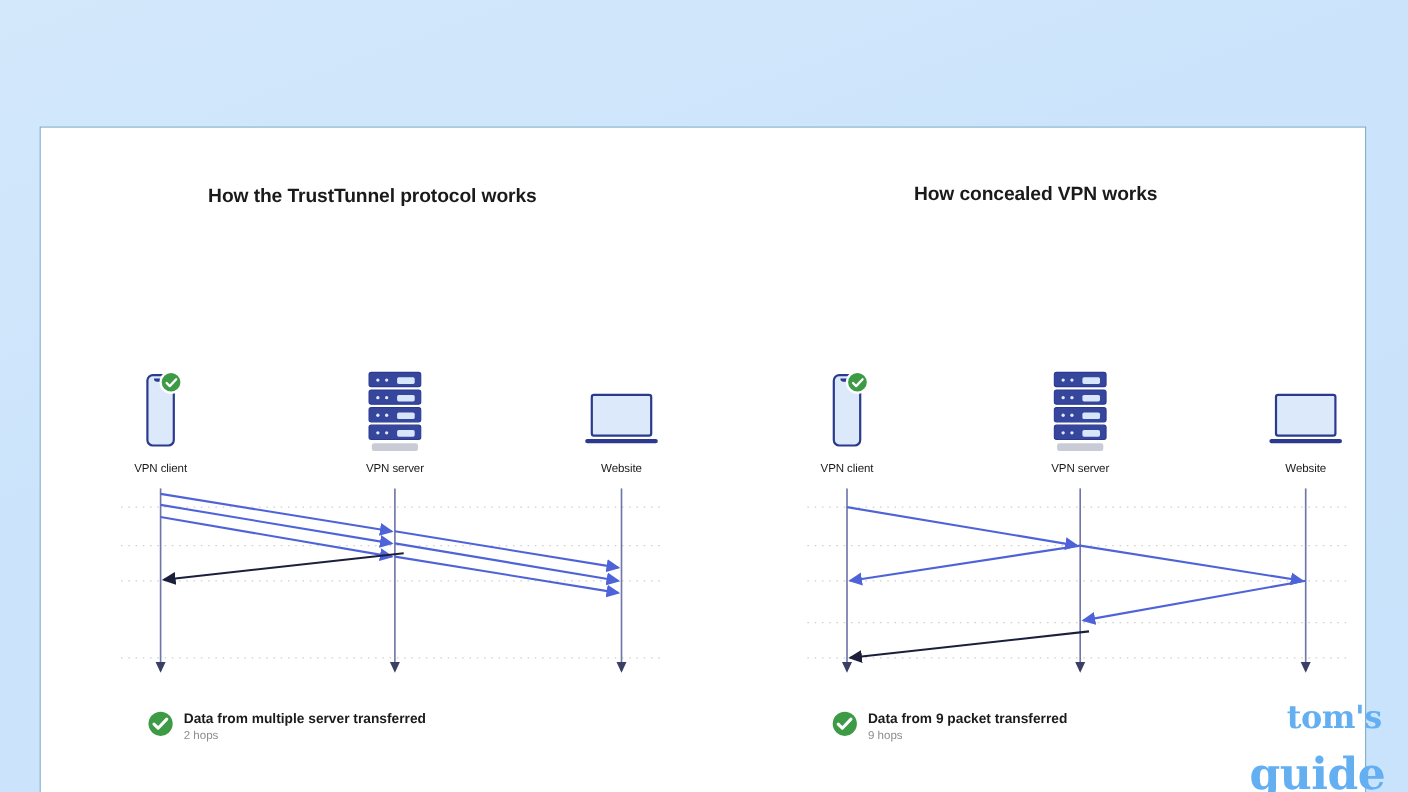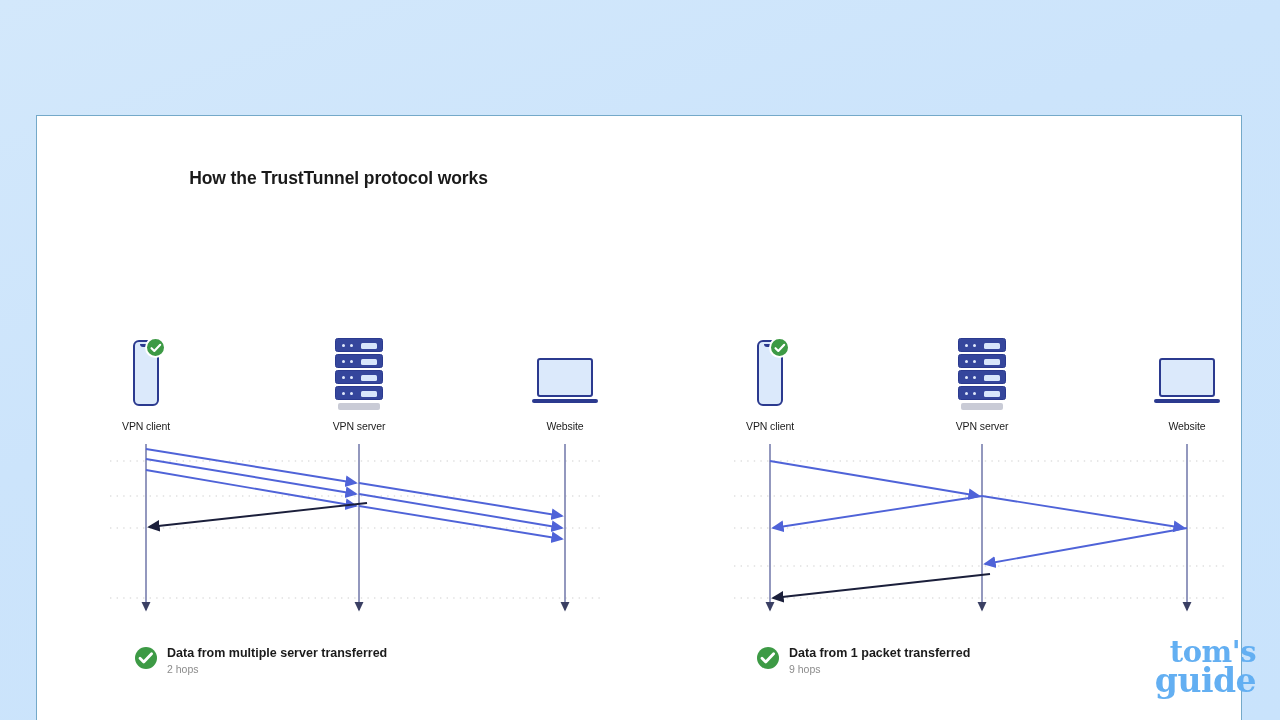--- a/index.html
+++ b/index.html
@@ -246,21 +246,21 @@
     bottom: 10px;
     width: 120px;
     height: 70px;
     color: #63aff2;
     font-family: "DejaVu Serif", serif;
     font-weight: bold;
     line-height: 0.88;
     text-align: right;
   }
   #logo .l1 { font-size: 29px; letter-spacing: -0.5px; display: block; }
-  #logo .l2 { font-size: 33px; letter-spacing: -0.5px; display: block; }
+  #logo .l2 { font-size: 40px; letter-spacing: -0.5px; display: block; margin-top: 20px; }
 </style>
 </head>
 <body>
 
 <div id="card">
 
   <div class="panel" id="panel-left">
     <div class="panel-title">How the TrustTunnel protocol works</div>
 
     <div class="node" style="left:49px; top:220px;">
@@ -360,20 +360,21 @@
         <svg width="16" height="16" viewBox="0 0 12 12">
             <path d="M1.5 6.2 L4.3 9 L10.2 2.8" stroke="#ffffff" stroke-width="2.1" fill="none" stroke-linecap="round" stroke-linejoin="round"></path>
           </svg>
       </div>
       <div class="note-title">Data from multiple server transferred</div>
       <div class="note-sub">2 hops</div>
     </div>
   </div>
 
   <div class="panel" id="panel-right">
+    <div class="panel-title">How concealed VPN works</div>
 
     <div class="node" style="left:70px; top:220px;">
       <div class="node-art">
         <div class="phone-wrap">
           <div class="phone-body">
               <div class="phone-notch"></div>
             </div>
           <div class="phone-check">
             <svg width="12" height="12" viewBox="0 0 12 12">
                 <path d="M1.5 6.2 L4.3 9 L10.2 2.8" stroke="#ffffff" stroke-width="2.1" fill="none" stroke-linecap="round" stroke-linejoin="round"></path>
@@ -458,21 +459,21 @@
         <line x1="350" y1="458" x2="133" y2="482" stroke="#1b1f3b" marker-end="url(#ahDarkR)"></line>
       </g>
     </svg>
 
     <div class="note" style="left:117px; top:530px;">
       <div class="note-check">
         <svg width="16" height="16" viewBox="0 0 12 12">
             <path d="M1.5 6.2 L4.3 9 L10.2 2.8" stroke="#ffffff" stroke-width="2.1" fill="none" stroke-linecap="round" stroke-linejoin="round"></path>
           </svg>
       </div>
-      <div class="note-title">Data from 1 packet transferred</div>
+      <div class="note-title">Data from 9 packet transferred</div>
       <div class="note-sub">9 hops</div>
     </div>
   </div>
 </div>
 
 <div id="logo">
   <span class="l1">tom's</span>
   <span class="l2">guide</span>
 </div>
 

